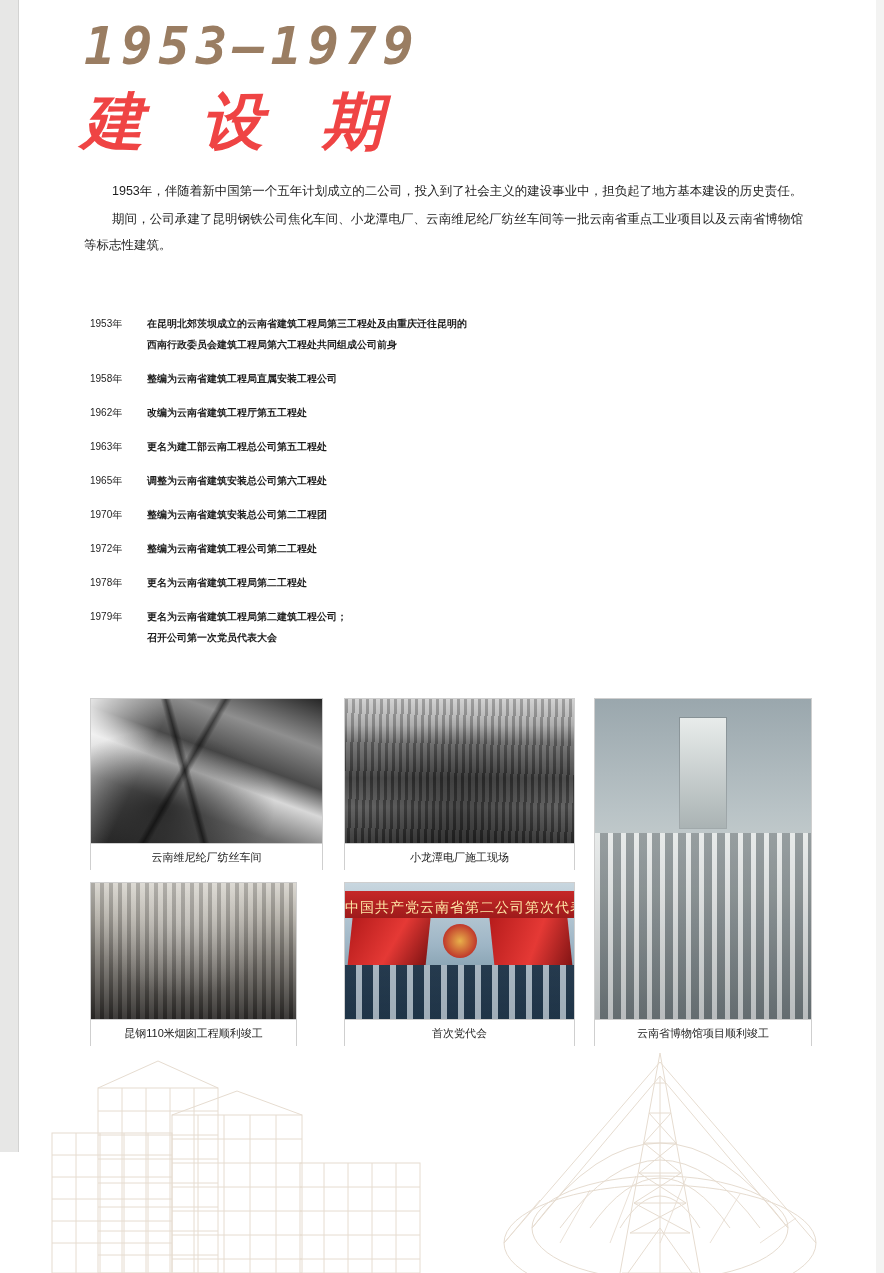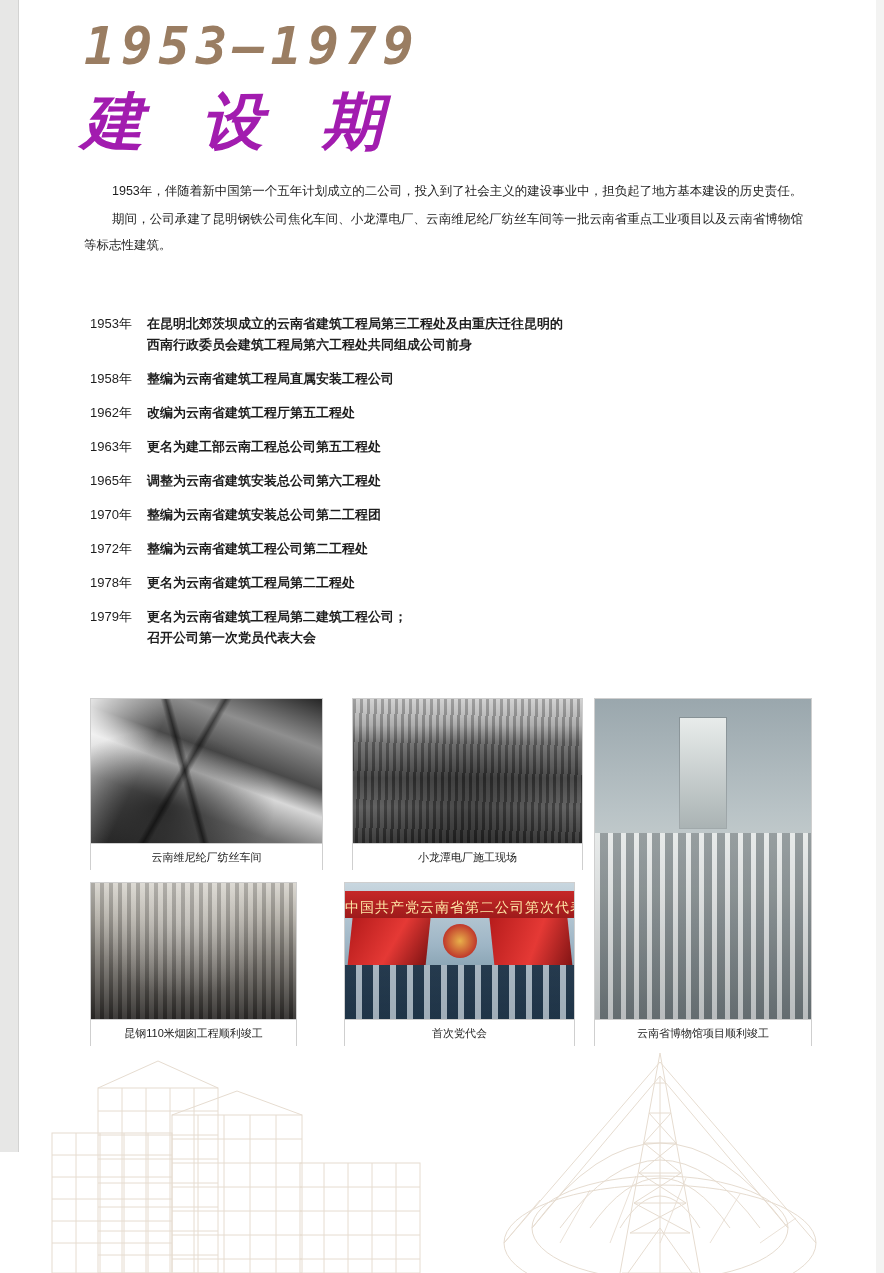--- a/index.html
+++ b/index.html
@@ -59,21 +59,21 @@
     color: #9a7d62;
   }
   .period-title {
     position: absolute;
     left: 82px;
     top: 80px;
     font-family: "DejaVu Sans", "Liberation Sans", sans-serif;
     font-weight: bold;
     font-size: 62px;
     letter-spacing: 18px;
-    color: #a21caf;
+    color: #ef4444;
   }
 
   
   .paragraphs {
     position: absolute;
     left: 84px;
     top: 178px;
     width: 726px;
     font-size: 12.5px;
     line-height: 26px;
@@ -89,21 +89,21 @@
   .timeline {
     position: absolute;
     left: 90px;
     top: 313px;
     width: 700px;
   }
   .tl-row {
     display: flex;
     align-items: flex-start;
     margin-bottom: 13px;
-    font-size: 13px;
+    font-size: 10px;
     line-height: 21px;
     color: #1d1d1d;
   }
   .tl-year {
     width: 57px;
     flex: 0 0 57px;
     color: #1d1d1d;
   }
   .tl-text {
     padding-left: 0;
@@ -138,21 +138,21 @@
     height: 26px;
     line-height: 26px;
     text-align: center;
     font-size: 11px;
     color: #1d1d1d;
     background: #fff;
     border-top: 1px solid #cfcfcf;
   }
 
   .p1 { left: 0;    top: 0;   width: 233px; height: 172px; }
-  .p2 { left: 262px; top: 0;  width: 231px; height: 172px; }
+  .p2 { left: 254px; top: 0;  width: 231px; height: 172px; }
   .p3 { left: 504px; top: 0;  width: 218px; height: 348px; }
   .p4 { left: 0;    top: 184px; width: 207px; height: 164px; }
   .p5 { left: 254px; top: 184px; width: 231px; height: 164px; }
 
   
   .bw1 {
     position: absolute; inset: 0;
     background:
       linear-gradient(115deg, rgba(255,255,255,0.85) 0%, rgba(255,255,255,0) 28%),
       linear-gradient(20deg, #2b2b2b 0%, #6e6e6e 30%, #d8d8d8 48%, #4a4a4a 60%, #8f8f8f 78%, #262626 100%),

